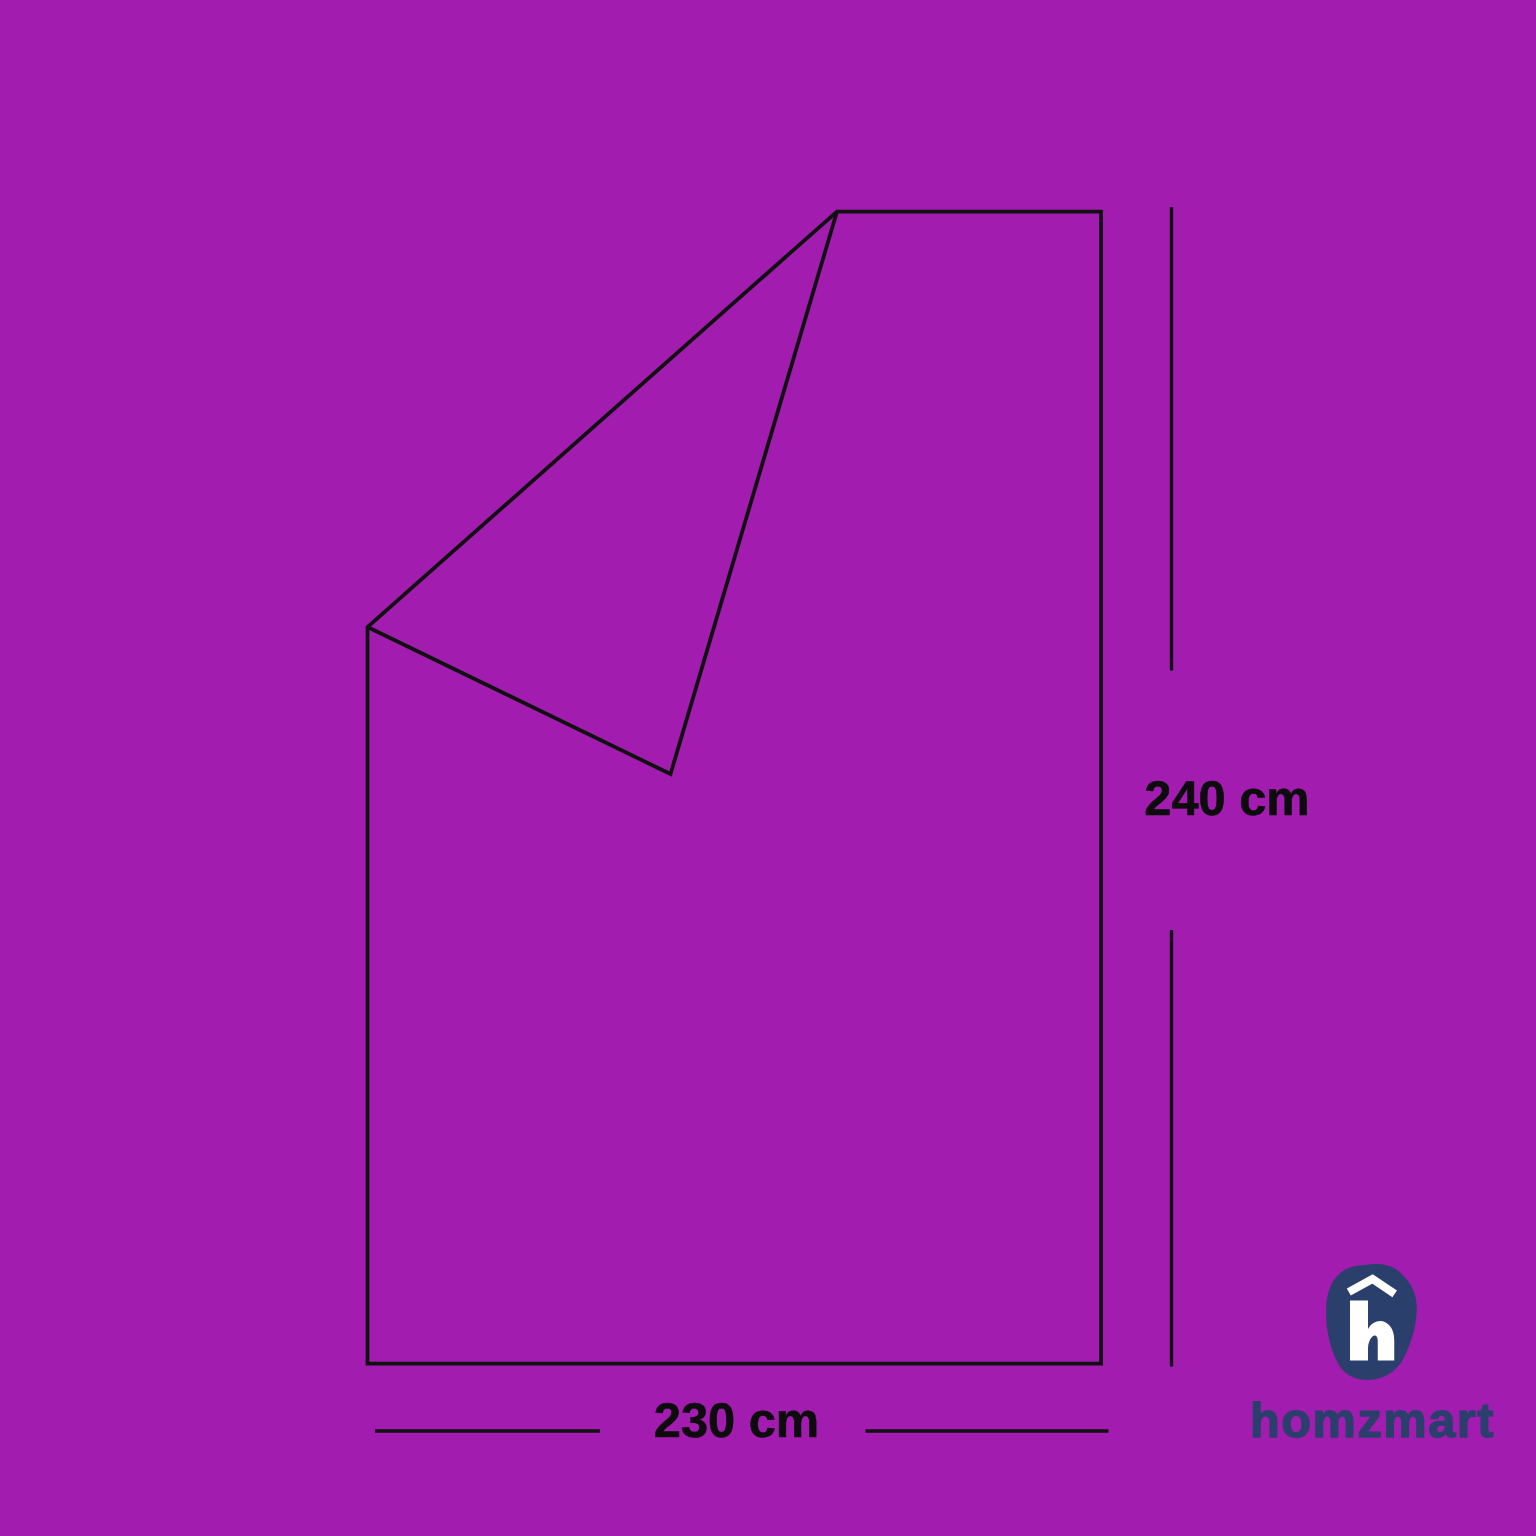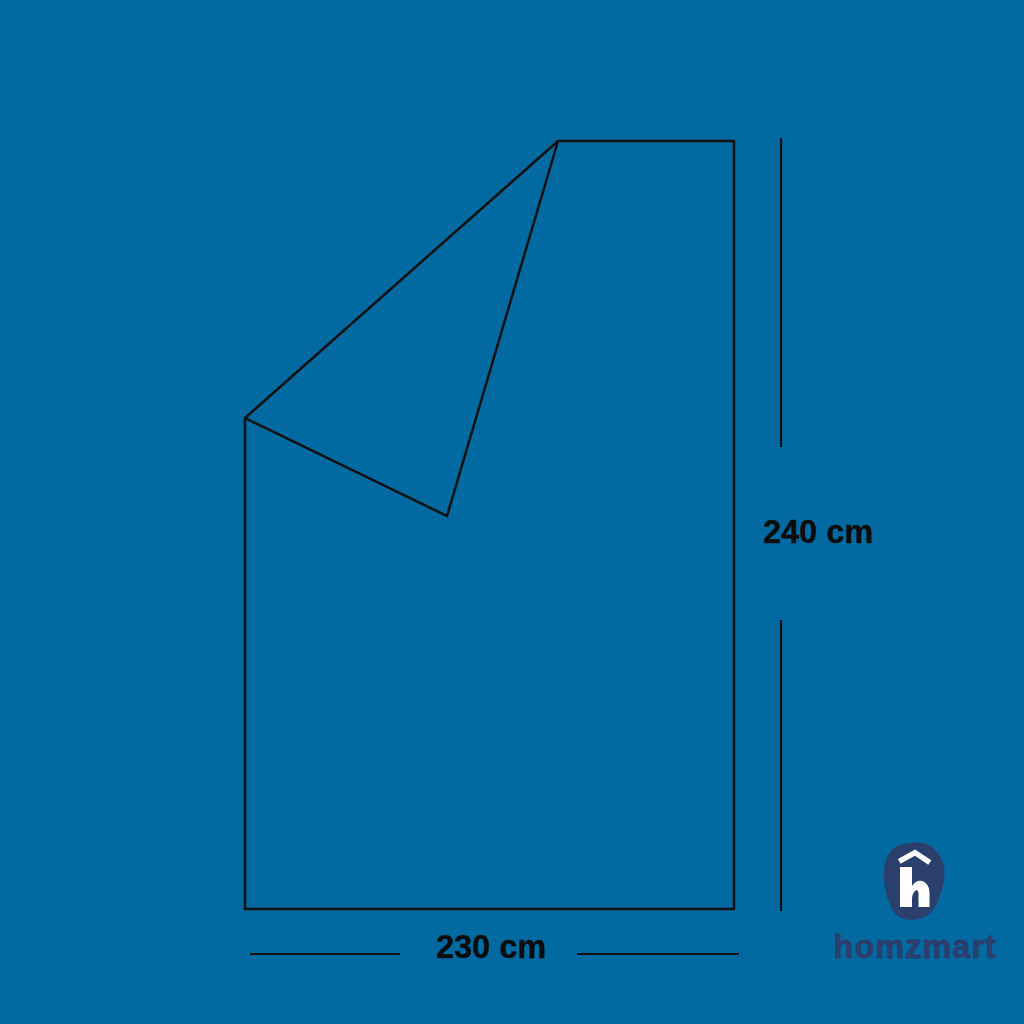--- a/index.html
+++ b/index.html
@@ -1,16 +1,16 @@
 <!DOCTYPE html>
 <html><head>
 <meta charset="utf-8">
 <style>
   html,body{margin:0;padding:0;background:#ffffff;}
-  .page{position:relative;width:1024px;height:1024px;background:#0369a1;overflow:hidden;
+  .page{position:relative;width:1024px;height:1024px;background:#a21caf;overflow:hidden;
         font-family:"Liberation Sans", sans-serif;}
 </style>
 </head>
 <body>
 <div class="page">
 <svg width="1024" height="1024" viewBox="0 0 1024 1024" xmlns="http://www.w3.org/2000/svg">
 
   <path d="M558,141 H734 V909 H245 V418 Z" fill="none" stroke="#111111" stroke-width="2.5" stroke-linejoin="miter"></path>
 
   <path d="M245,418 L447,516 L558,141" fill="none" stroke="#111111" stroke-width="2.5" stroke-linejoin="miter"></path>

